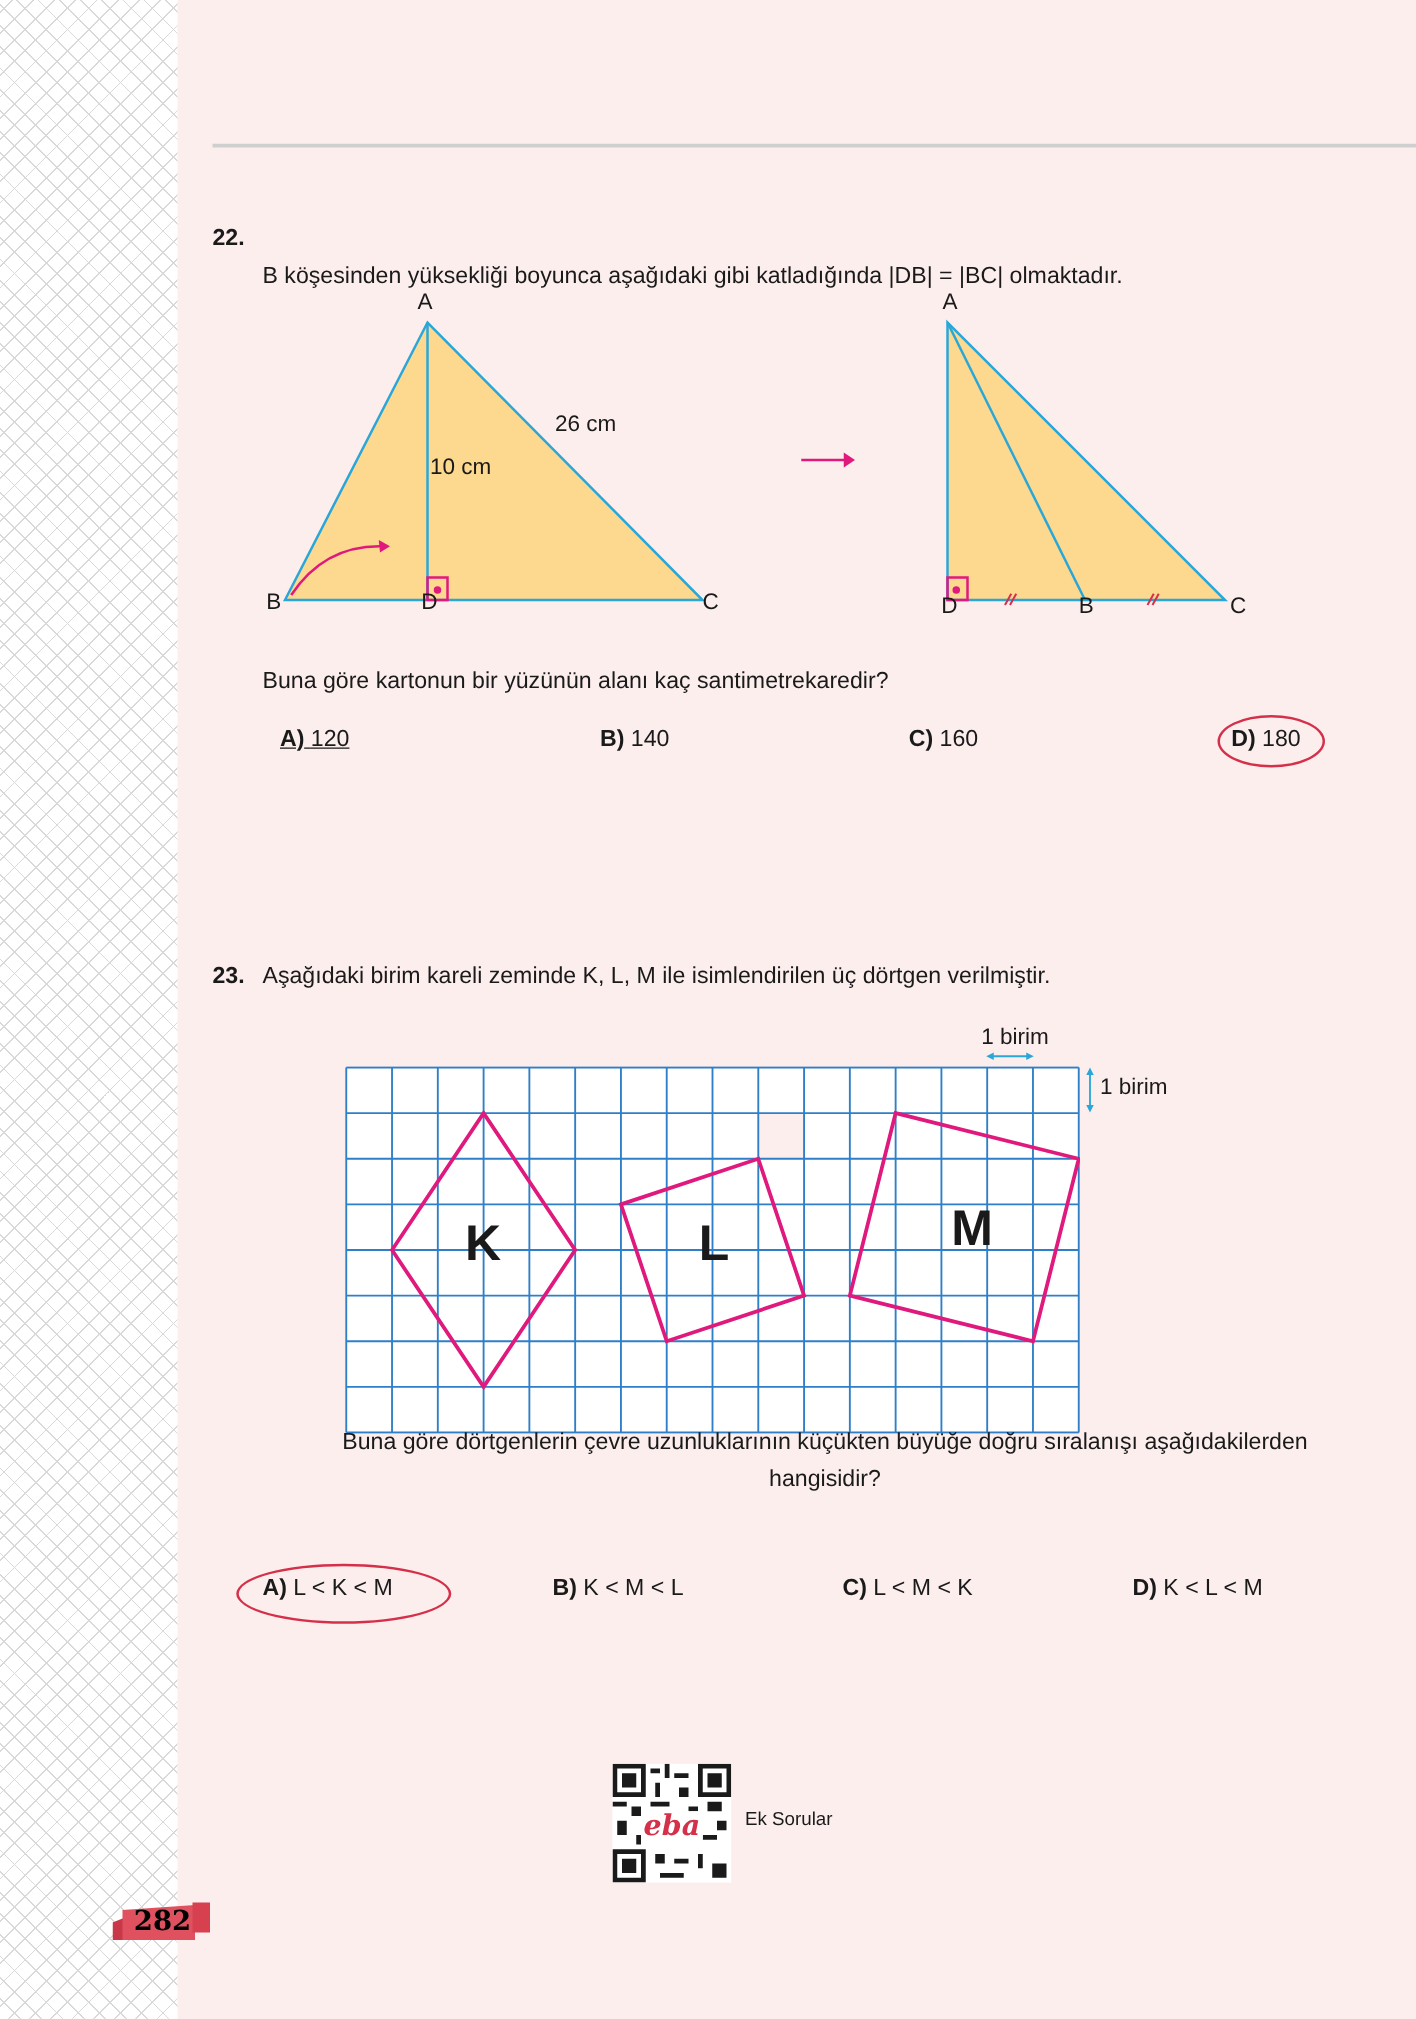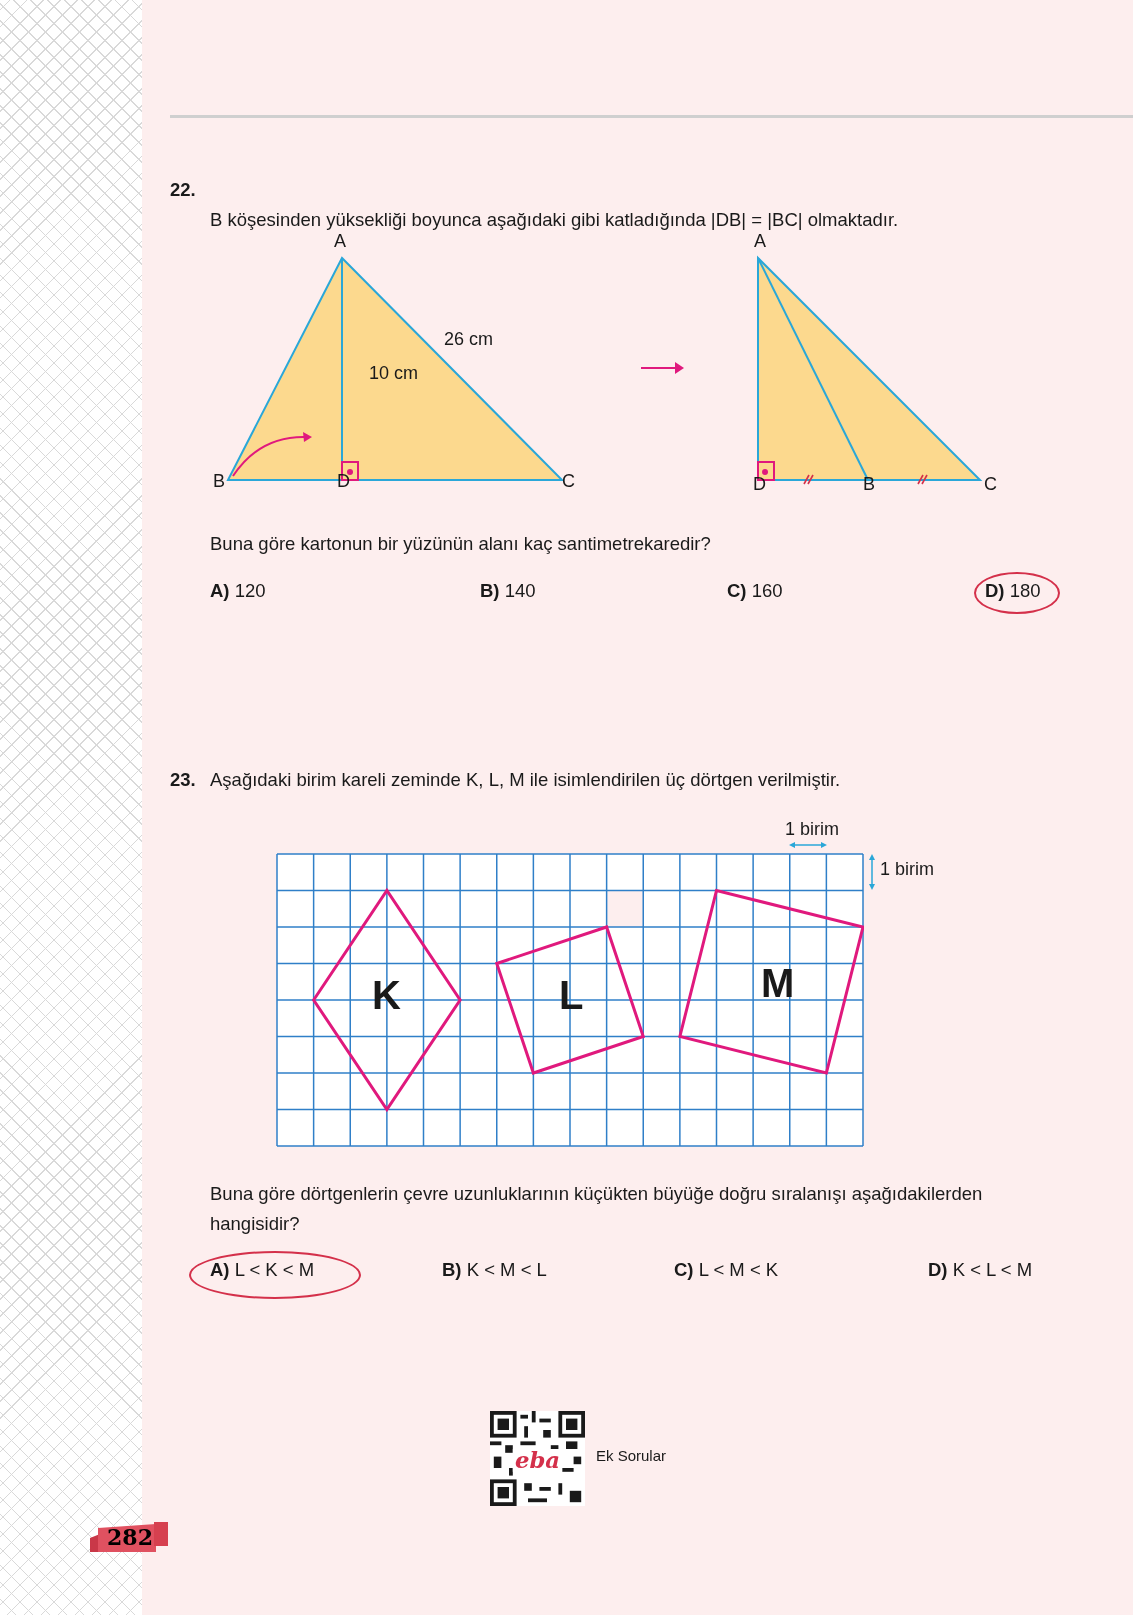--- a/index.html
+++ b/index.html
@@ -45,21 +45,21 @@
   <line x1="142" y1="28" x2="142" y2="250" stroke="#2aa7d8" stroke-width="2"></line>
   <rect x="142" y="232" width="16" height="18" fill="none" stroke="#e0197d" stroke-width="2"></rect>
   <circle cx="150" cy="242" r="3" fill="#e0197d"></circle>
   <path d="M33,246 Q60,205 108,207" fill="none" stroke="#e0197d" stroke-width="2"></path>
   <polygon points="112,207 103,202 104,212" fill="#e0197d"></polygon>
 </svg>
 <span class="lbl" style="left:334px; top:231px;">A</span>
 <span class="lbl" style="left:213px; top:471px;">B</span>
 <span class="lbl" style="left:337px; top:471px;">D</span>
 <span class="lbl" style="left:562px; top:471px;">C</span>
-<span class="lbl" style="left:344px; top:363px;padding-left:25px;">10 cm</span>
+<span class="lbl" style="left:344px; top:363px;">10 cm</span>
 <span class="lbl" style="left:444px; top:329px;">26 cm</span>
 
 <svg class="fig" style="left:640px; top:360px;" width="45" height="16" viewBox="0 0 45 16">
   <line x1="1" y1="8" x2="36" y2="8" stroke="#e0197d" stroke-width="2"></line>
   <polygon points="44,8 35,2 35,14" fill="#e0197d"></polygon>
 </svg>
 
 <svg class="fig" style="left:620px; top:230px;" width="400" height="270" viewBox="0 0 400 270">
   <polygon points="138,28 138,250 360,250" fill="#fcd98e" stroke="#2aa7d8" stroke-width="2"></polygon>
   <line x1="138" y1="28" x2="248" y2="250" stroke="#2aa7d8" stroke-width="2"></line>
@@ -72,21 +72,21 @@
 </svg>
 <span class="lbl" style="left:754px; top:231px;">A</span>
 <span class="lbl" style="left:753px; top:474px;">D</span>
 <span class="lbl" style="left:863px; top:474px;">B</span>
 <span class="lbl" style="left:984px; top:474px;">C</span>
 
 <div class="q" style="left:210px; top:529px; width:800px; height:30px;">
   <span>Buna göre kartonun bir yüzünün alanı kaç santimetrekaredir?</span>
 </div>
 
-<div class="opt" style="left:210px; top:580px;"><b>A)</b> <span>120</span></div>
+<div class="opt" style="left:224px; top:580px;text-decoration:underline;"><b>A)</b> <span>120</span></div>
 <div class="opt" style="left:467px; top:580px;margin-left:13px;"><b>B)</b> <span>140</span></div>
 <div class="opt" style="left:727px; top:580px;"><b>C)</b> <span>160</span></div>
 <div class="opt" style="left:985px; top:580px;"><b>D)</b> <span>180</span></div>
 <div class="circle" style="left:974px; top:572px; width:82px; height:38px;"></div>
 
 <div class="q" style="left:170px; top:729px; width:920px; height:30px;margin-top:36px;">
   <span class="qnum">23.</span>
   <span class="qtext">Aşağıdaki birim kareli zeminde K, L, M ile isimlendirilen üç dörtgen verilmiştir.</span>
 </div>
 
@@ -133,29 +133,29 @@
     <line y1="256.5" y2="256.5" x1="1" x2="587" stroke="#2f7fc8" stroke-width="1.5"></line>
     <line y1="293" y2="293" x1="1" x2="587" stroke="#2f7fc8" stroke-width="1.5"></line>
     <polygon points="37.625,147 110.875,37.5 184.125,147 110.875,256.5" fill="none" stroke="#e0197d" stroke-width="3"></polygon>
     <polygon points="220.75,110.5 330.625,74 367.25,183.5 257.375,220" fill="none" stroke="#e0197d" stroke-width="3"></polygon>
     <polygon points="403.875,183.5 440.5,37.5 587,74 550.375,220" fill="none" stroke="#e0197d" stroke-width="3"></polygon>
   </svg>
 <span class="lbl" style="left:372px; top:973px; font-size:40px; font-weight:bold;">K</span>
 <span class="lbl" style="left:559px; top:973px; font-size:40px; font-weight:bold;">L</span>
 <span class="lbl" style="left:761px; top:961px; font-size:40px; font-weight:bold;">M</span>
 
-<div class="q" style="left:210px; top:1179px; width:900px; height:60px;">
+<div class="q" style="left:210px; top:1138px; width:900px; height:60px;text-align:center;">
   <span style="white-space:nowrap;">Buna göre dörtgenlerin çevre uzunluklarının küçükten büyüğe doğru sıralanışı aşağıdakilerden</span><br>
   <span>hangisidir?</span>
 </div>
 
 <div class="opt" style="left:210px; top:1259px;"><b>A)</b> <span>L &lt; K &lt; M</span></div>
 <div class="opt" style="left:442px; top:1259px;"><b>B)</b> <span>K &lt; M &lt; L</span></div>
 <div class="opt" style="left:674px; top:1259px;"><b>C)</b> <span>L &lt; M &lt; K</span></div>
-<div class="opt" style="left:906px; top:1259px;margin-left:22px;"><b>D)</b> <span>K &lt; L &lt; M</span></div>
+<div class="opt" style="left:906px; top:1259px;"><b>D)</b> <span>K &lt; L &lt; M</span></div>
 <div class="circle" style="left:189px; top:1251px; width:168px; height:44px;"></div>
 
 <svg class="qr" viewBox="0 0 25 25" width="95" height="95">
   <rect width="25" height="25" fill="#fff"></rect>
   <g fill="#1a1a1a">
     <rect x="0" y="0" width="7" height="7"></rect>
       <rect x="1" y="1" width="5" height="5" fill="#fff"></rect>
       <rect x="2" y="2" width="3" height="3"></rect>
     <rect x="18" y="0" width="7" height="7"></rect>
       <rect x="19" y="1" width="5" height="5" fill="#fff"></rect>

